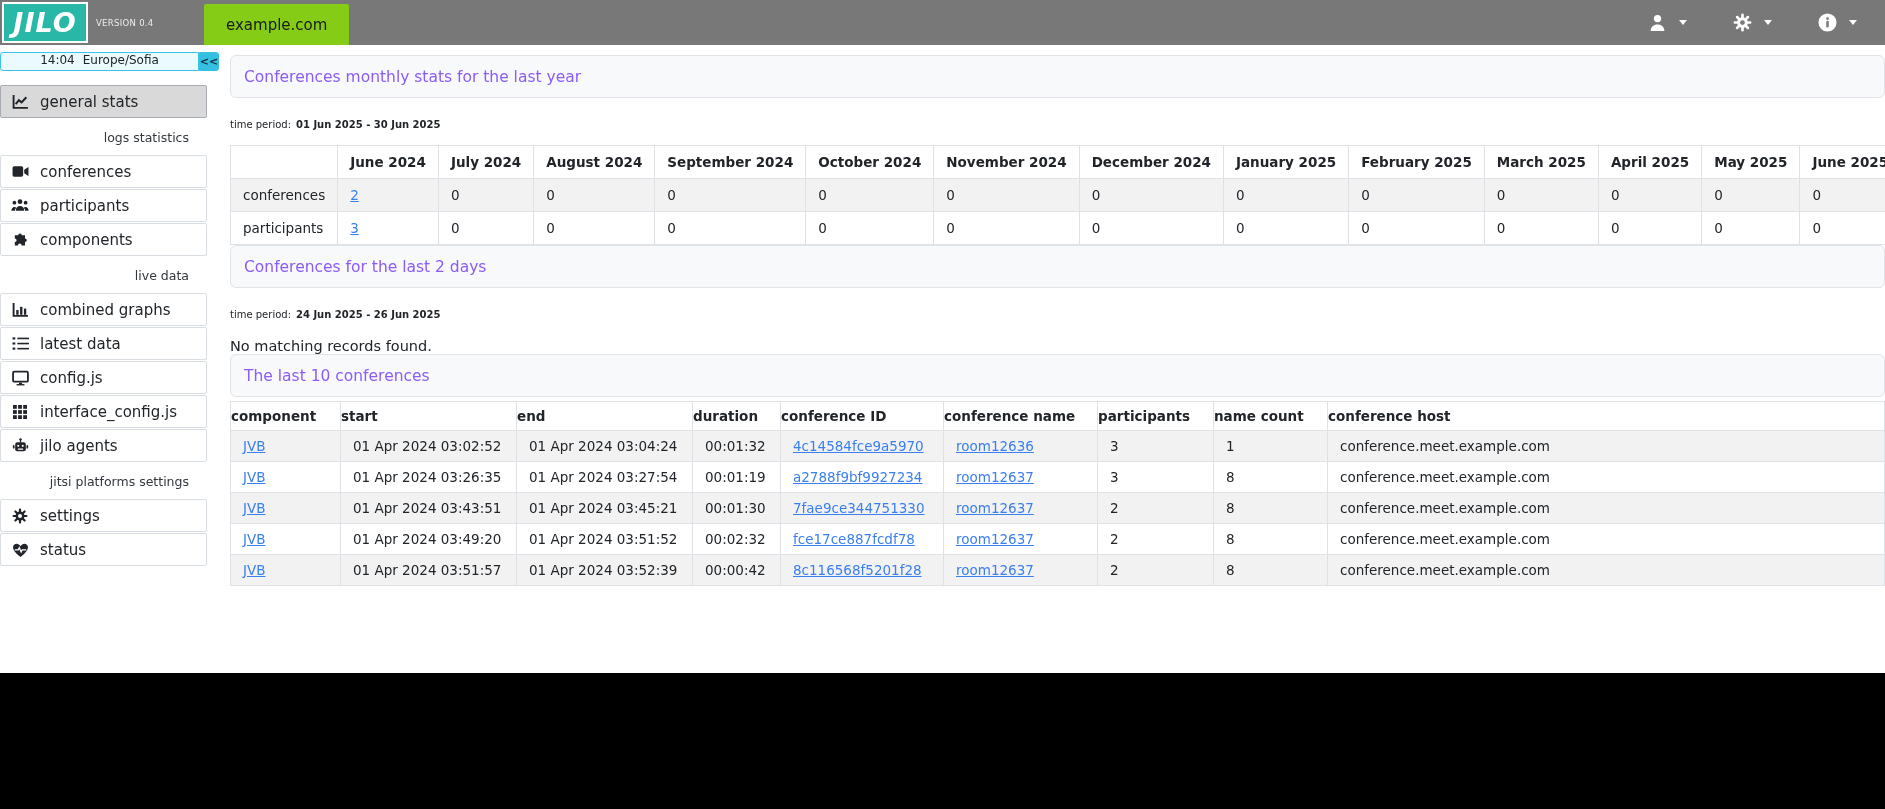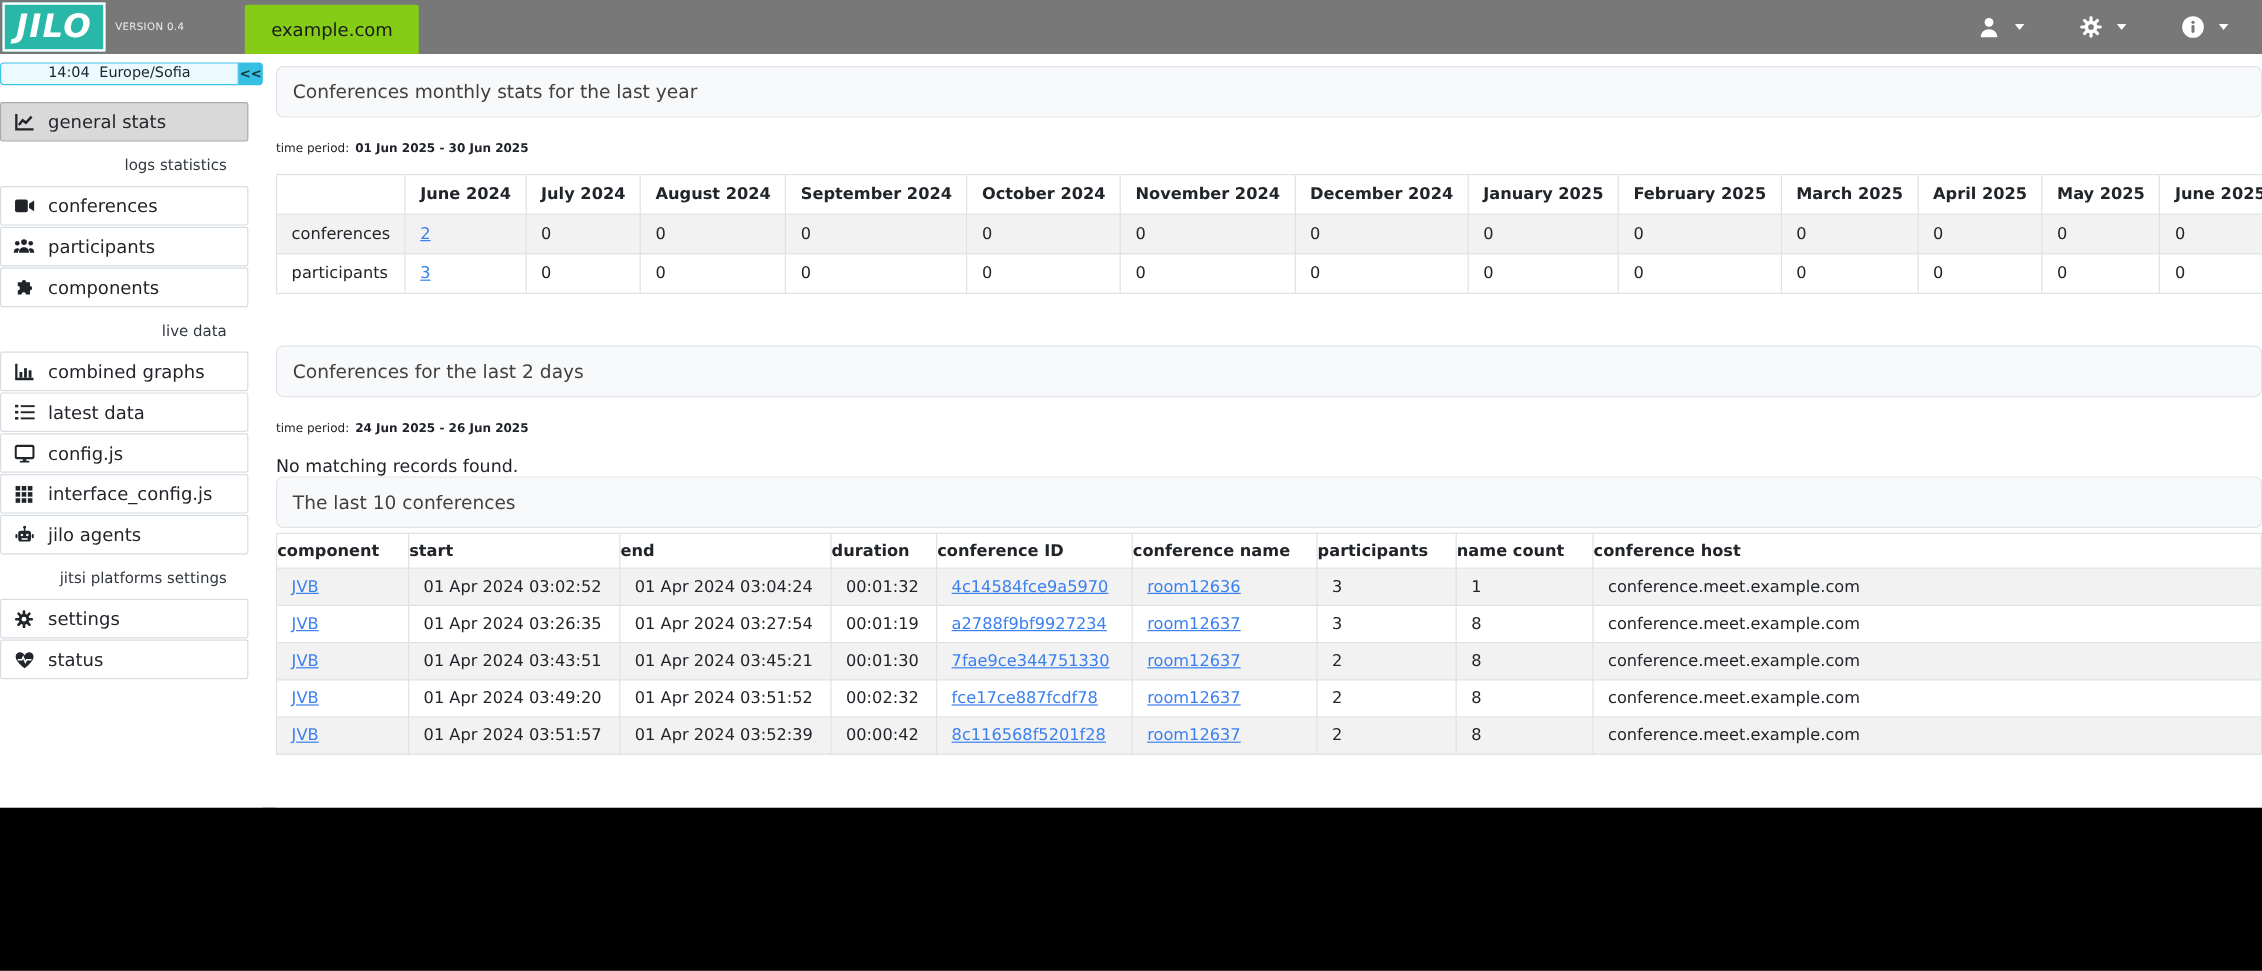--- a/index.html
+++ b/index.html
@@ -94,38 +94,38 @@
   }
   
   .main {
     position: absolute; left: 230px; top: 45px; right: 0; bottom: 0;
     overflow: hidden; padding-top: 10px; background: #fff;
   }
   .card-header {
     height: 43px; background: #f8f9fa;
     border: 1px solid #e0e4e8; border-radius: 6px;
     display: flex; align-items: center; padding-left: 13px;
-    font-size: 15.5px; color: #404040;
+    font-size: 15.5px; color: #8b5cf6;
     cursor: pointer;
   }
   .tp-line { margin-top: 21px; font-size: 10px; }
   .tp-line b { margin-left: 5px; }
   .empty-msg { margin-top: 18px; font-size: 14.5px; }
   table { border-collapse: collapse; width: 100%; }
   th, td { border: 1px solid #dee2e6; text-align: left; font-size: 13.5px; }
   th { font-weight: bold; white-space: nowrap; }
   .stats-table { margin-top: 15px; }
   .stats-table th, .stats-table td { padding: 8px 12px; }
   .stats-table tbody tr:nth-child(odd) { background: #f2f2f2; }
   .stats-table .row-label-col { width: 95px; }
   .conf-table { margin-top: 4px; }
   .conf-table th { padding: 6px 0; }
   .conf-table td { padding: 7px 12px; white-space: nowrap; }
   .conf-table tbody tr:nth-child(odd) { background: #f2f2f2; }
-  .gap-c2 { margin-top: 43px; }
+  .gap-c2 { }
   .gap-c3 { }
   a.tlink { color: #3a7ff0; text-decoration: underline; cursor: pointer; }
 </style>
 </head>
 <body>
 
 <div class="app">
 
   <header class="topbar">
     <div class="logo-box">

